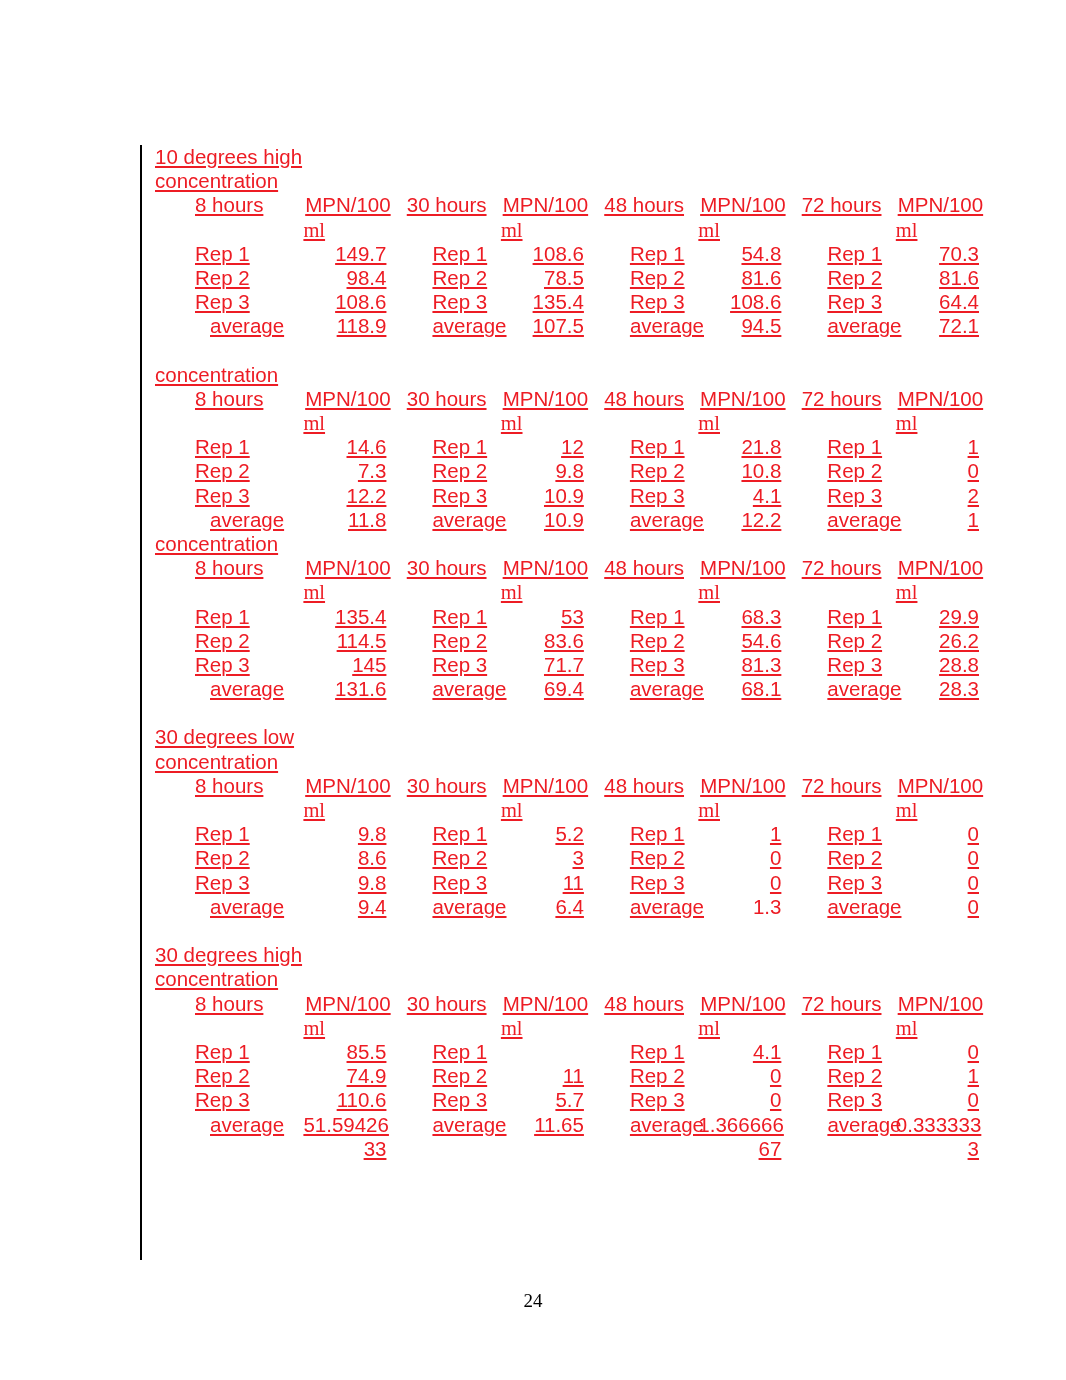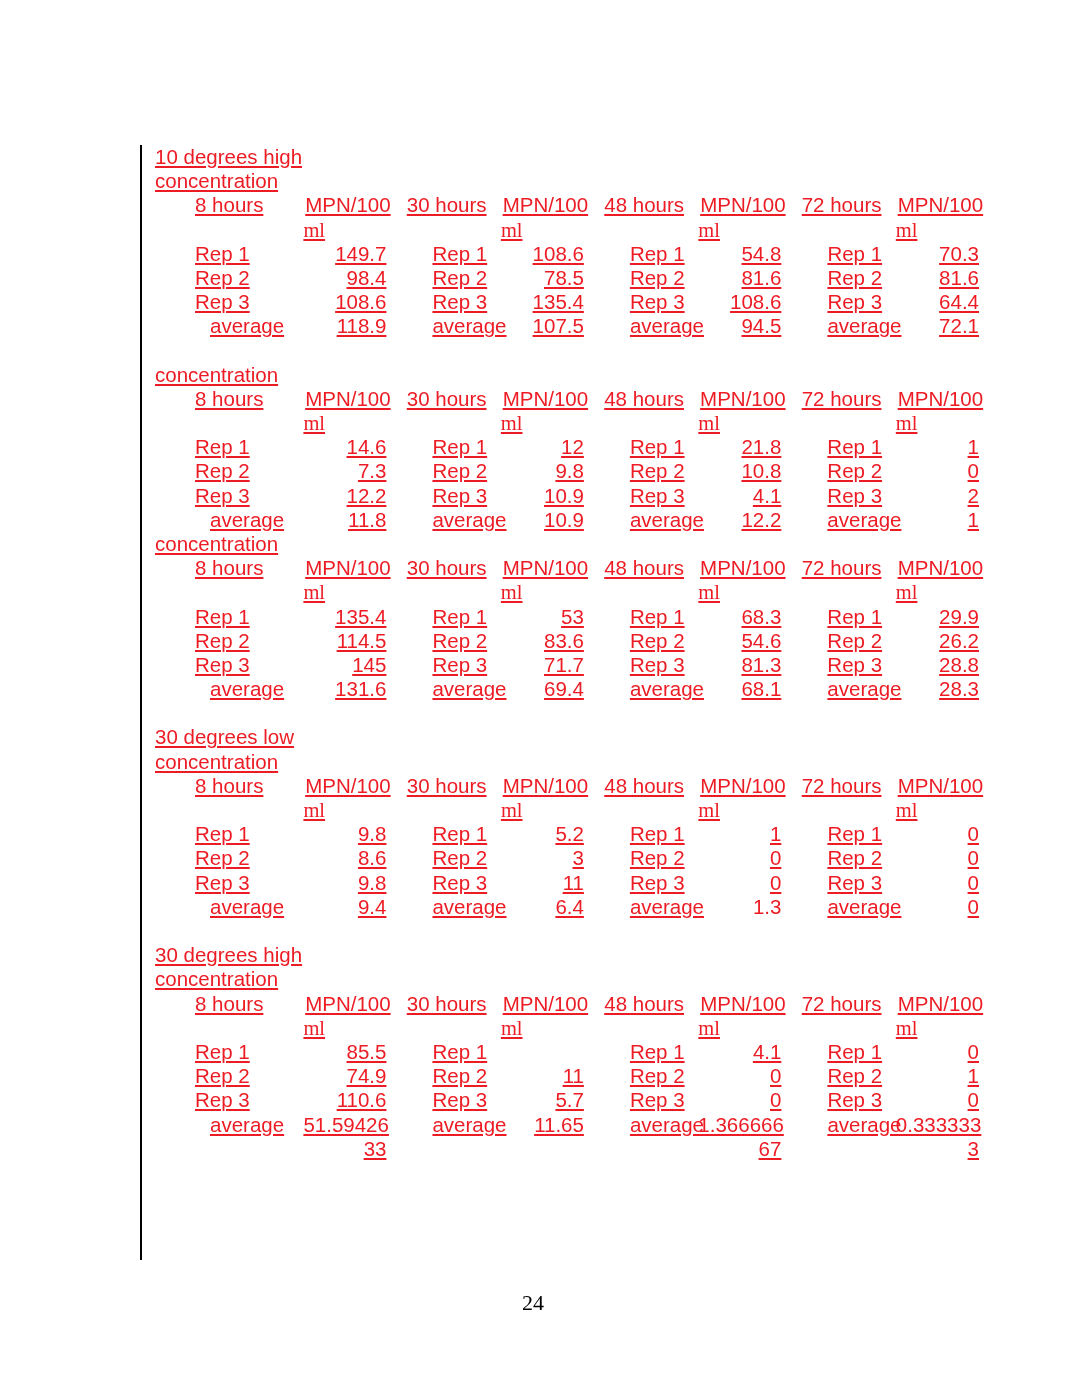--- a/index.html
+++ b/index.html
@@ -64,21 +64,21 @@
   .avg { text-align: left; padding-left: 55px !important; }
   .spacer-row td { height: 24px; }
   .unit { text-align: left; font-family: Liberation Serif, serif; }
   .page-number {
     position: absolute;
     left: 0;
     top: 1290px;
     width: 1066px;
     text-align: center;
     color: #000000;
-    font-size: 22px;
+    font-size: 19px;
     font-family: "Liberation Serif", serif;
   }
 </style>
 </head>
 <body>
 
 <div class="page">
 
   <div class="left-rule"></div>
 

